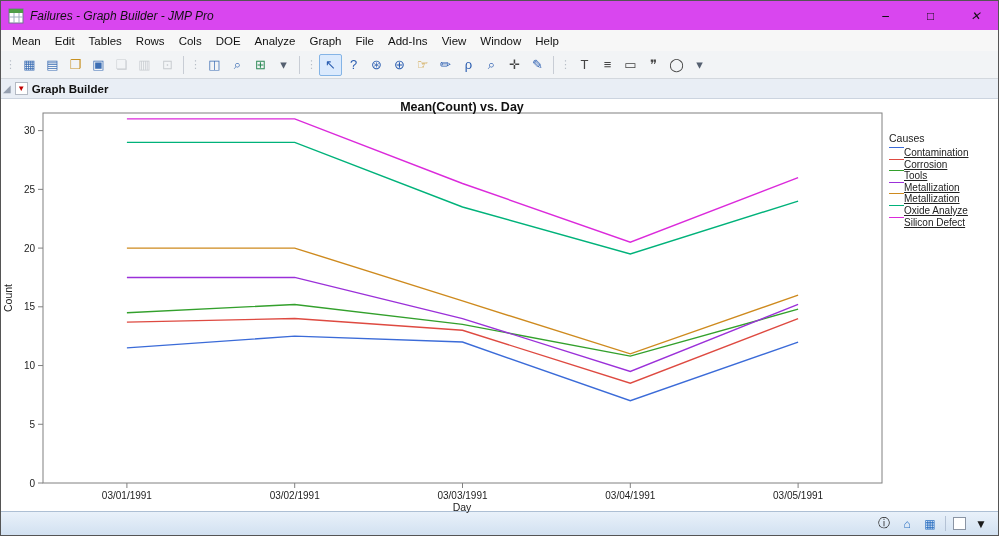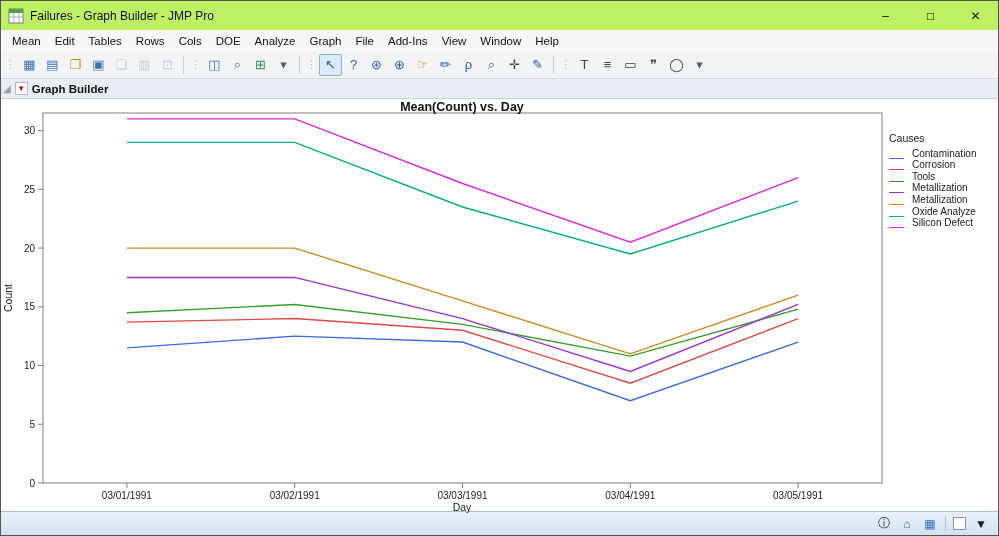--- a/index.html
+++ b/index.html
@@ -1,21 +1,21 @@
 <!DOCTYPE html>
 <html><head>
 <meta charset="utf-8">
 <style>
   html,body { margin:0; padding:0; background:#c8c8c8; font-family:"Liberation Sans",sans-serif; }
   .window { width:999px; height:536px; box-sizing:border-box; border:1px solid #555;
             display:flex; flex-direction:column; background:#fff; overflow:hidden; }
 
   
-  .titlebar { height:29px; flex:0 0 29px; background:#bef264; display:flex; align-items:center;
-              padding-left:7px; font-size:12px; color:#111; }
+  .titlebar { height:29px; flex:0 0 29px; background:#d946ef; display:flex; align-items:center;
+              padding-left:7px; font-size:12px; color:#111;font-style:italic; }
   .app-icon { width:16px; height:16px; margin-right:6px; flex:0 0 16px; }
   .win-controls { margin-left:auto; display:flex; height:100%; }
   .win-btn { width:45px; display:flex; align-items:center; justify-content:center;
              font-size:12px; color:#111; }
 
   
   .menubar { height:21px; flex:0 0 21px; background:#f7f7f7; display:flex; align-items:center;
              font-size:11.5px; color:#111; padding-left:4px; }
   .menu-item { padding:3px 7px; }
 
@@ -36,21 +36,21 @@
   .disclosure { color:#96a0b0; font-size:10px; line-height:1; }
   .red-triangle-btn { width:13px; height:13px; background:#fff; border:1px solid #b4bac4;
                       display:flex; align-items:center; justify-content:center; box-sizing:border-box; }
   .red-triangle { color:#c00000; font-size:8px; line-height:1; }
   .outline-title { font-weight:bold; font-size:11.5px; color:#111; }
 
   .chart-region { position:relative; flex:1 1 auto; min-height:0; }
   .chart-region svg { position:absolute; left:0; top:0; }
   .legend { position:absolute; left:888px; top:33px; font-size:10px; color:#222; }
   .legend-title { font-size:10.5px; margin-bottom:3px; }
-  .legend-item { display:flex; align-items:flex-end; gap:8px; height:11.6px; }
+  .legend-item { display:flex; align-items:flex-start; gap:0; height:11.6px;text-decoration:underline; }
   .legend-swatch { width:15px; height:0; border-top:1.6px solid #000; flex:0 0 15px; }
 
   
   .statusbar { height:23px; flex:0 0 23px; background:linear-gradient(#e9f1fa,#d2e1f1);
                border-top:1px solid #adbfd4; display:flex; align-items:center;
                justify-content:flex-end; gap:7px; padding-right:9px; font-size:12px; }
   .sb-icon { display:flex; align-items:center; justify-content:center; width:16px; height:16px; }
   .sb-box { width:13px; height:13px; background:#fff; border:1px solid #8a94a3; box-sizing:border-box; }
   .sb-sep { width:1px; height:15px; background:#b4c2d5; }
 </style>

